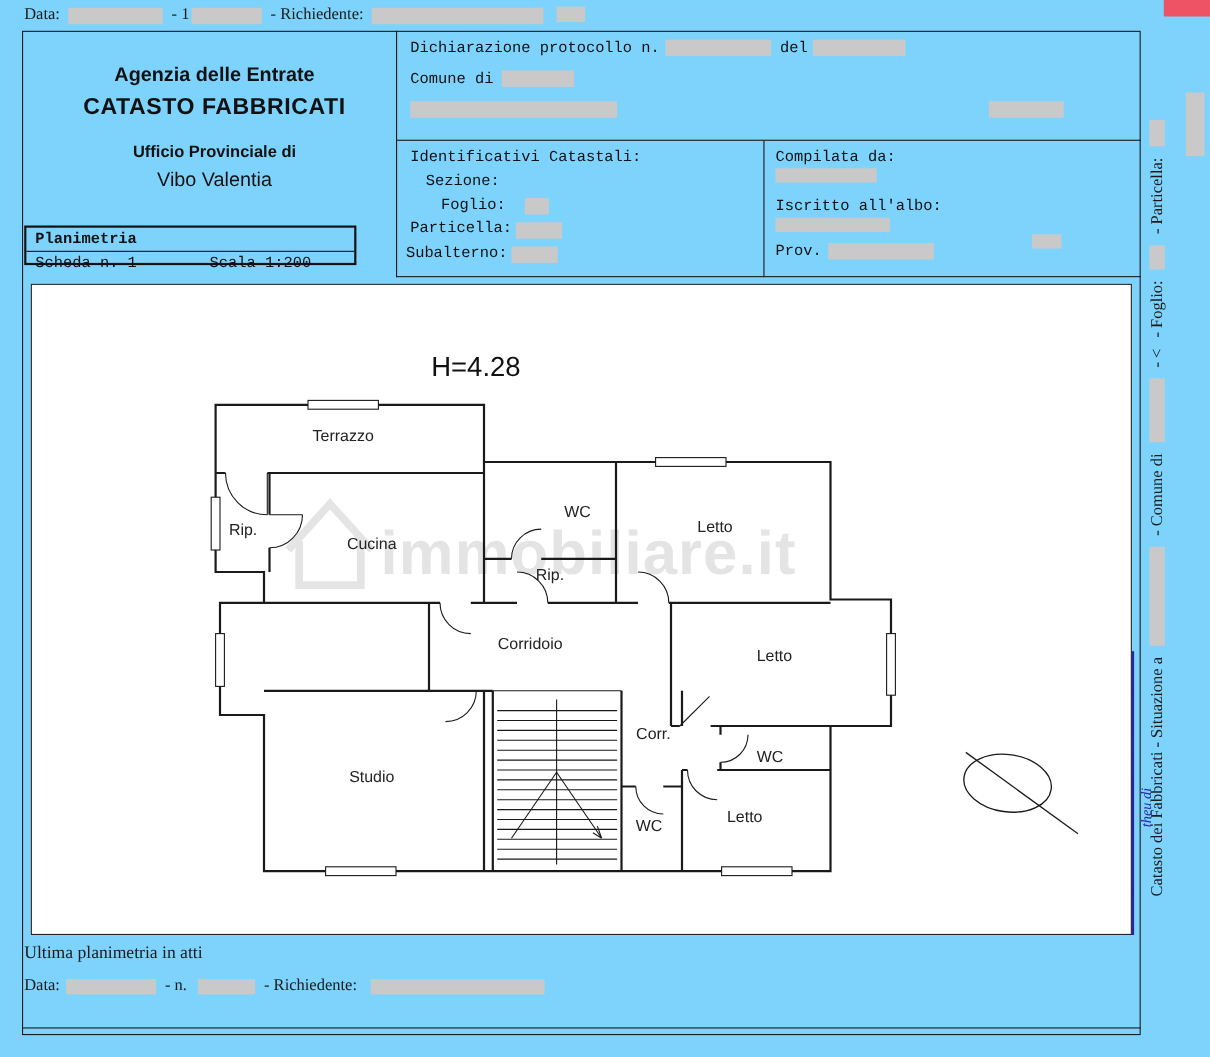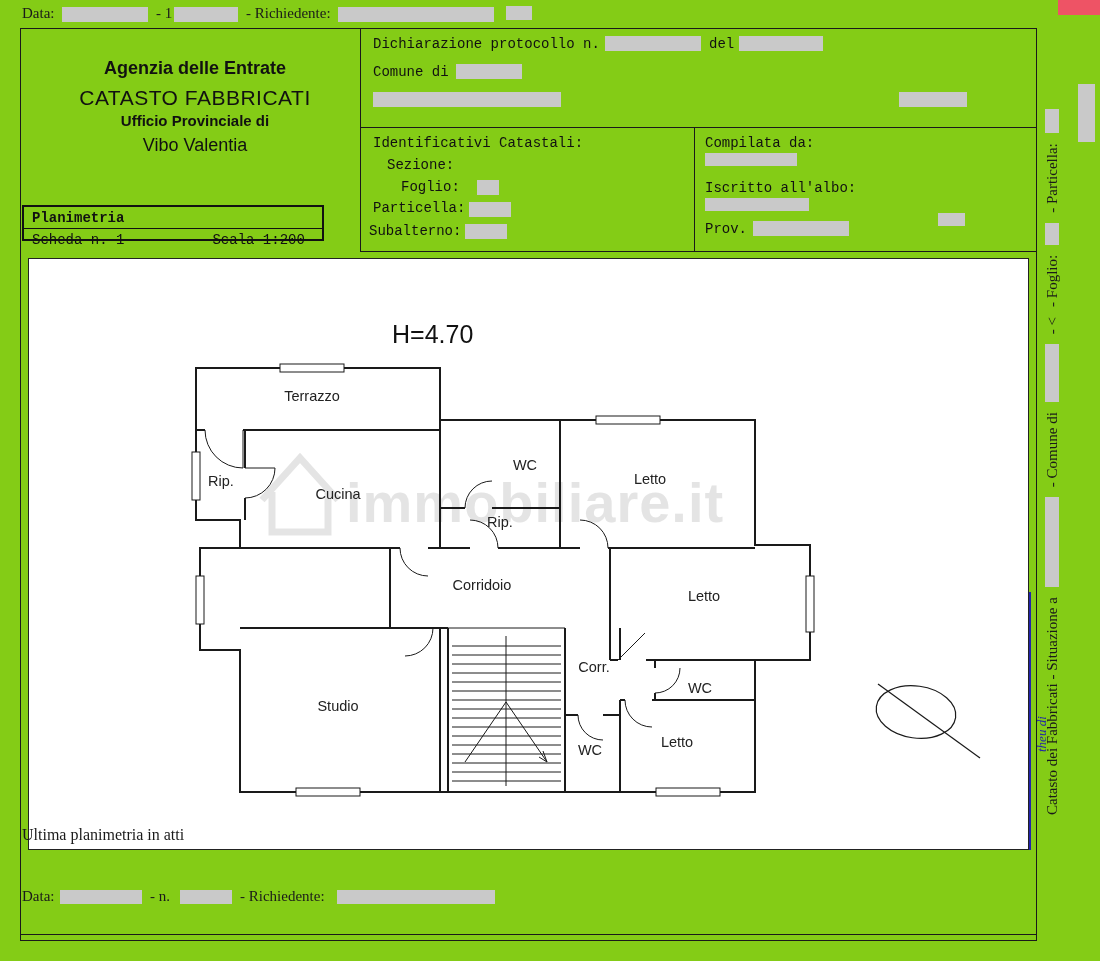--- a/index.html
+++ b/index.html
@@ -1,28 +1,28 @@
 <!DOCTYPE html>
 <html style="--redaction: #c9c9c9; --red-box: #ee5365; --blue-mark: #2323ab; --watermark: #cfcfcf;"><head>
 <meta charset="utf-8">
 <style>
   html,body{margin:0;padding:0;background:#fff;}
   *{box-sizing:border-box;}
-  .page{position:relative;width:1100px;height:961px;background:#84cc16;overflow:hidden;
+  .page{position:relative;width:1100px;height:961px;background:#7dd3fc;overflow:hidden;
         font-family:"Liberation Serif",serif;color:#1a1a1a;}
   .abs{position:absolute;}
   .serif{font-family:"Liberation Serif",serif;font-size:15px;white-space:nowrap;}
   .mono{font-family:"Liberation Mono",monospace;font-size:14px;white-space:nowrap;color:#111;}
   .redact{display:inline-block;background:var(--redaction,#c9c9c9);vertical-align:middle;}
   .box-border{border:1px solid #222;}
   .doc-border{border:1px solid #1a1a1a;}
   .hline{border-top:1px solid #1a1a1a;height:0;}
   .agency{ text-align:center;font-family:"Liberation Sans",sans-serif;color:#111;}
   .agency .l1{font-size:18px;font-weight:bold;margin-bottom:7px;}
-  .agency .l2{font-size:21px;font-weight:normal;letter-spacing:.5px;margin-bottom:2px;}
+  .agency .l2{font-size:21px;font-weight:bold;letter-spacing:.5px;margin-bottom:20px;}
   .agency .l3{font-size:15px;font-weight:bold;margin-bottom:6px;}
   .agency .l4{font-size:18px;font-weight:normal;}
   .plan-title{font-family:"Liberation Sans",sans-serif;font-size:29px;color:#111;letter-spacing:1px;white-space:nowrap;}
   .plan-h{font-family:"Liberation Sans",sans-serif;font-size:25px;color:#111;white-space:nowrap;}
   .sidebar-rot{position:absolute;left:1040px;top:961px;width:961px;height:24px;
       transform:rotate(-90deg);transform-origin:0 0;display:flex;align-items:center;
       gap:10px;padding-left:146px;font-family:"Liberation Serif",serif;font-size:15px;color:#1a1a1a;}
   .sidebar-rot span{white-space:nowrap;}
   .red-marker{background:var(--red-box,#ee5365);}
   .blue-line{background:var(--blue-mark,#2222aa);}
@@ -52,21 +52,21 @@
 
   <div class="abs agency" style="left:30px;top:58px;width:330px;">
     <div class="l1">Agenzia delle Entrate</div>
     <div class="l2">CATASTO FABBRICATI</div>
     <div class="l3">Ufficio Provinciale di</div>
     <div class="l4">Vibo Valentia</div>
   </div>
 
   <div class="abs" style="left:22px;top:205px;width:302px;height:36px;border:2px solid #111;">
     <div class="mono" style="font-weight:bold;padding:3px 0 0 8px;height:22px;border-bottom:1px solid #111;">Planimetria</div>
-    <div style="display:flex;gap:88px;padding:3px 0 0 8px;">
+    <div style="display:flex;gap:66px;padding:3px 0 0 8px;">
       <span class="mono">Scheda n. 1</span>
       <span class="mono">Scala 1:200</span>
     </div>
   </div>
 
   <div class="abs" style="left:360px;top:28px;width:677px;height:100px;border-left:1px solid #1a1a1a;border-bottom:1px solid #1a1a1a;">
     <div class="abs mono" style="left:12px;top:8px;">Dichiarazione protocollo n.</div>
     <span class="abs redact" style="left:244px;top:8px;width:96px;height:15px;"></span>
     <div class="abs mono" style="left:348px;top:8px;">del</div>
     <span class="abs redact" style="left:378px;top:8px;width:84px;height:15px;"></span>
@@ -91,21 +91,21 @@
     <div class="abs mono" style="left:10px;top:7px;">Compilata da:</div>
     <span class="abs redact" style="left:10px;top:25px;width:92px;height:13px;"></span>
     <div class="abs mono" style="left:10px;top:52px;">Iscritto all'albo:</div>
     <span class="abs redact" style="left:10px;top:70px;width:104px;height:13px;"></span>
     <div class="abs mono" style="left:10px;top:93px;">Prov.</div>
     <span class="abs redact" style="left:58px;top:93px;width:96px;height:15px;"></span>
     <span class="abs redact" style="left:243px;top:85px;width:27px;height:13px;"></span>
   </div>
 
   <div class="abs box-border" style="left:28px;top:258px;width:1001px;height:592px;background:#fff;"></div>
-  <div class="abs plan-h" style="left:392px;top:320px;">H=4.70</div>
+  <div class="abs plan-h" style="left:392px;top:320px;">H=4.28</div>
 
   <svg class="abs" style="left:28px;top:258px;" width="1001" height="592" viewBox="28 258 1001 592">
 
     <g opacity="0.55">
       <path d="M262,500 L300,458 L338,500 M272,492 V532 H328 V492" stroke="var(--watermark,#cfcfcf)" stroke-width="7" fill="none"></path>
       <text x="346" y="522" font-size="56" font-weight="bold" letter-spacing="1" style="fill:var(--watermark,#cfcfcf)">immobiliare.it</text>
     </g>
 
     <path d="M196,368 H440 V420 H755 V545 H810 V660 H755 V792 H240 V650 H200 V548 H240 V520 H196 Z" fill="none" stroke="#1a1a1a" stroke-width="2"></path>
 
@@ -180,21 +180,21 @@
       <text x="482" y="590">Corridoio</text>
       <text x="704" y="601">Letto</text>
       <text x="338" y="711">Studio</text>
       <text x="594" y="672">Corr.</text>
       <text x="700" y="693">WC</text>
       <text x="590" y="755">WC</text>
       <text x="677" y="747">Letto</text>
     </g>
   </svg>
 
-  <div class="abs serif" style="left:22px;top:826px;font-size:16px;">Ultima planimetria in atti</div>
+  <div class="abs serif" style="left:22px;top:858px;font-size:16px;">Ultima planimetria in atti</div>
 
   <div class="abs serif" style="left:22px;top:888px;">Data:</div>
   <span class="abs redact" style="left:60px;top:890px;width:82px;height:14px;"></span>
   <div class="abs serif" style="left:150px;top:888px;">- n.</div>
   <span class="abs redact" style="left:180px;top:890px;width:52px;height:14px;"></span>
   <div class="abs serif" style="left:240px;top:888px;">- Richiedente:</div>
   <span class="abs redact" style="left:337px;top:890px;width:158px;height:14px;"></span>
 
   <div class="abs hline" style="left:20px;top:934px;width:1017px;"></div>
 

